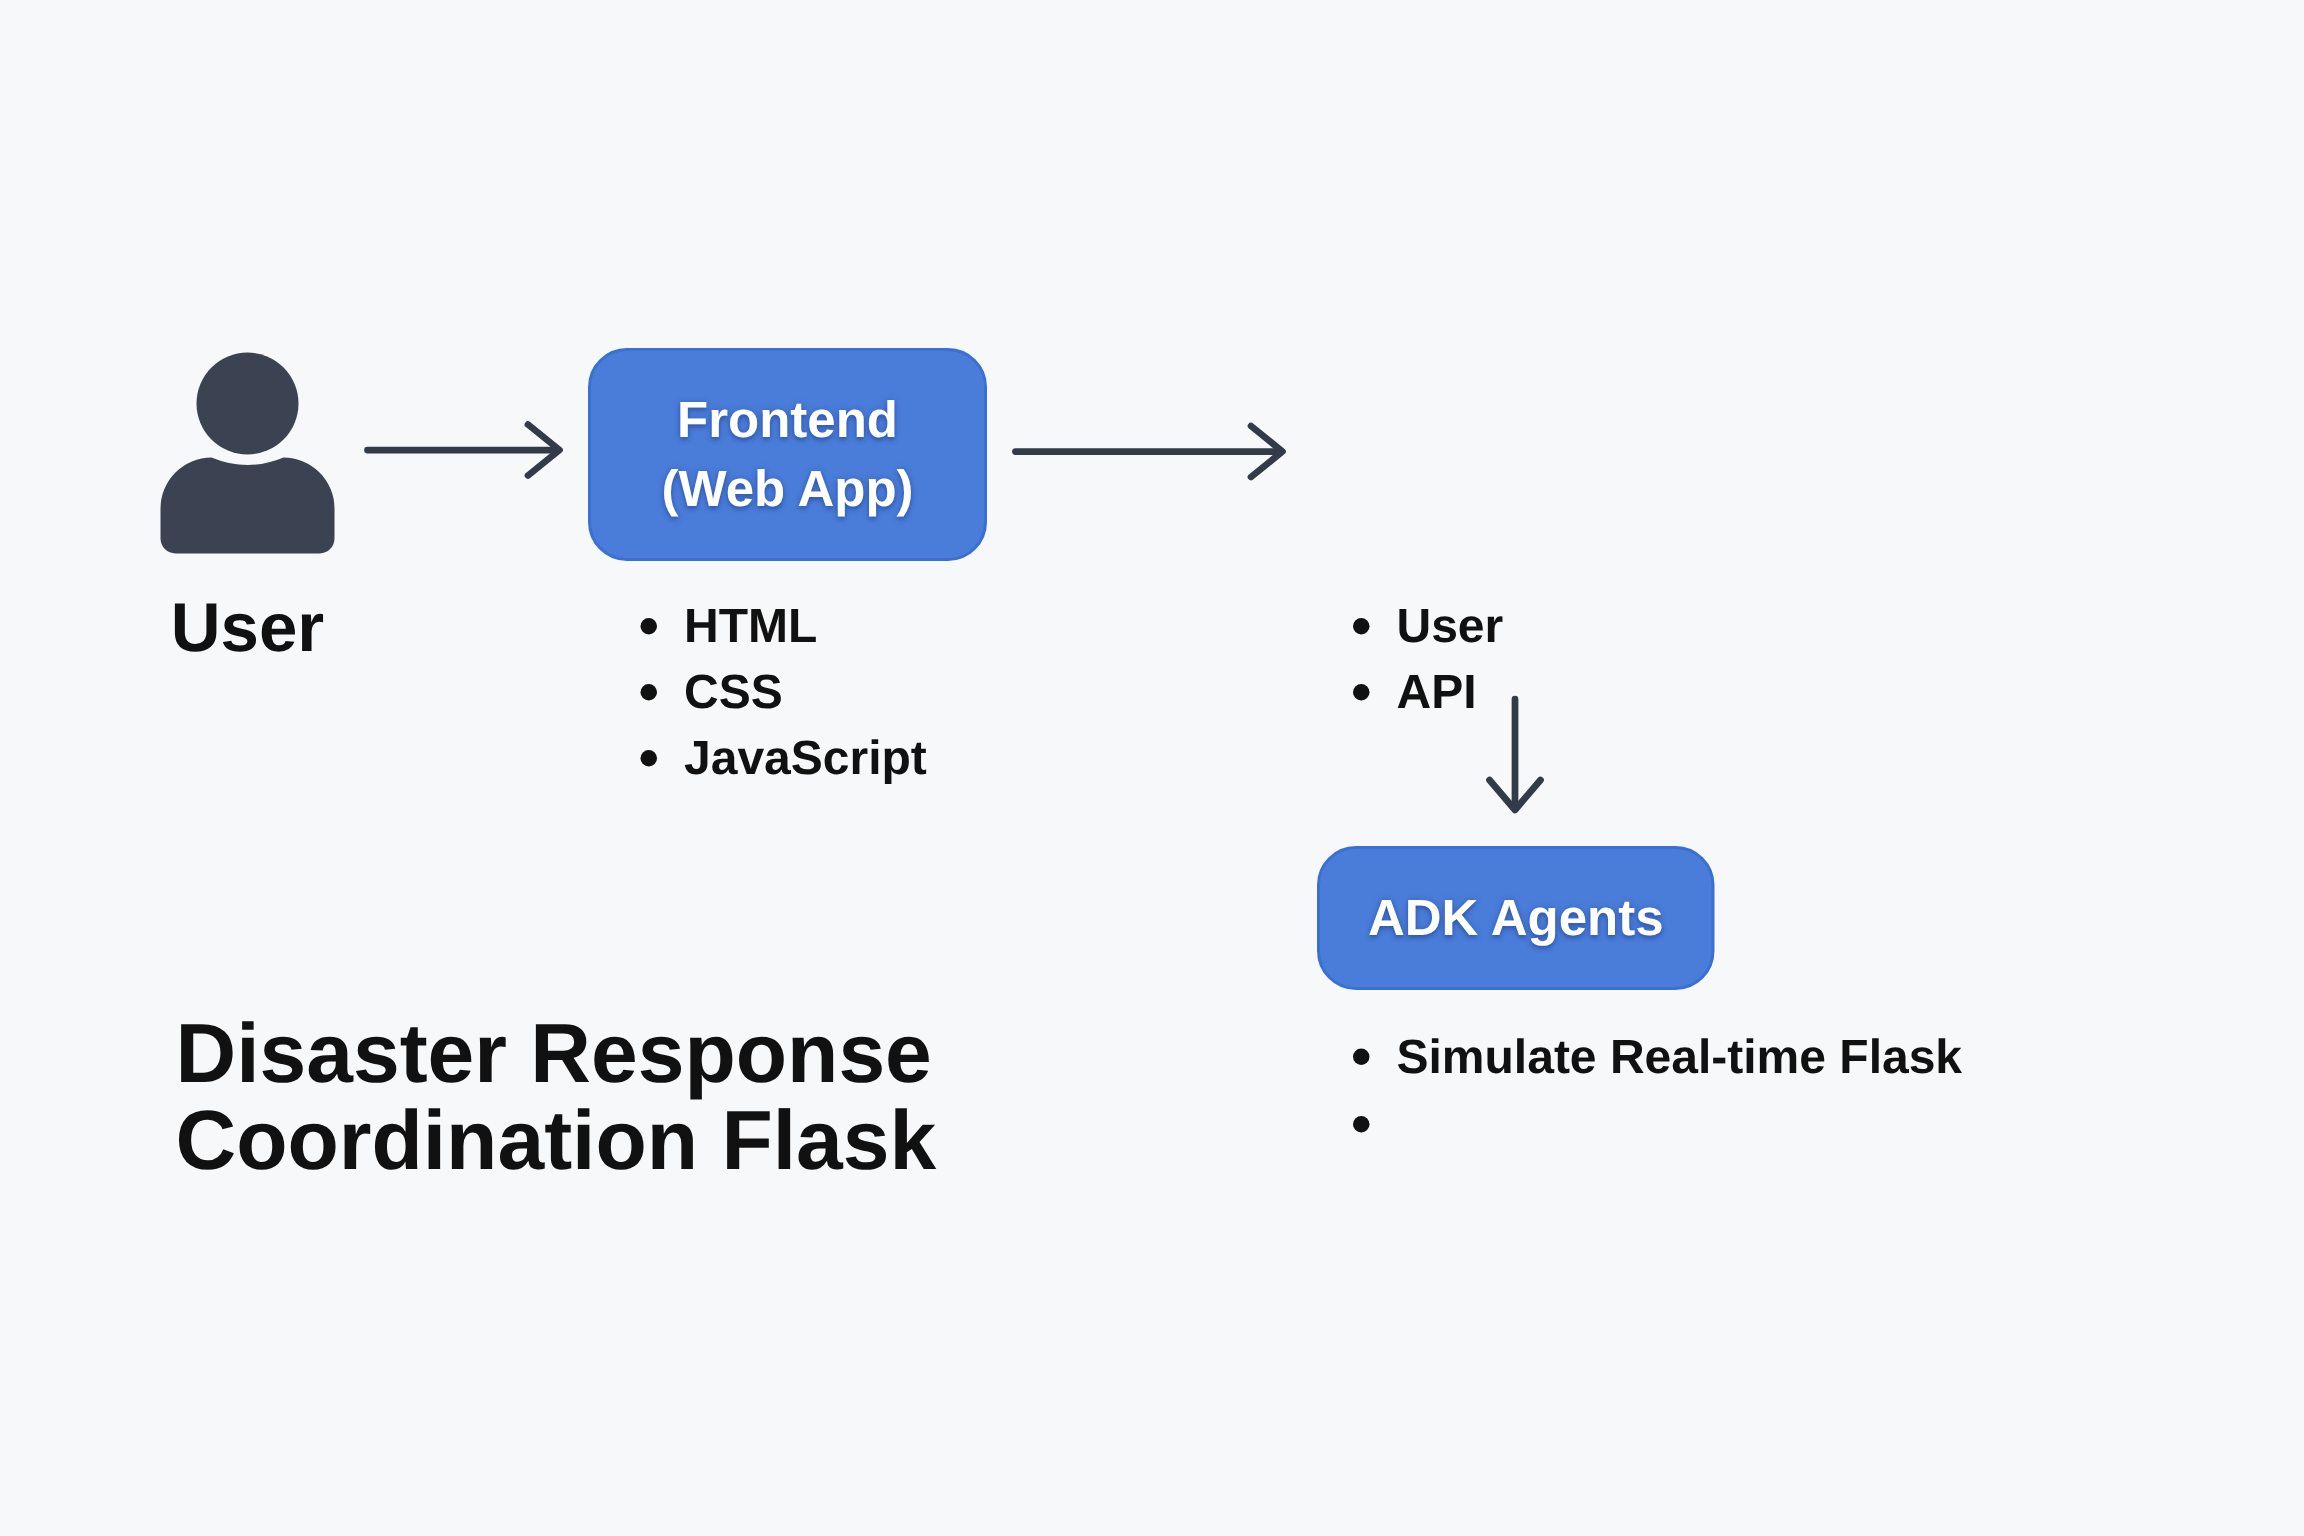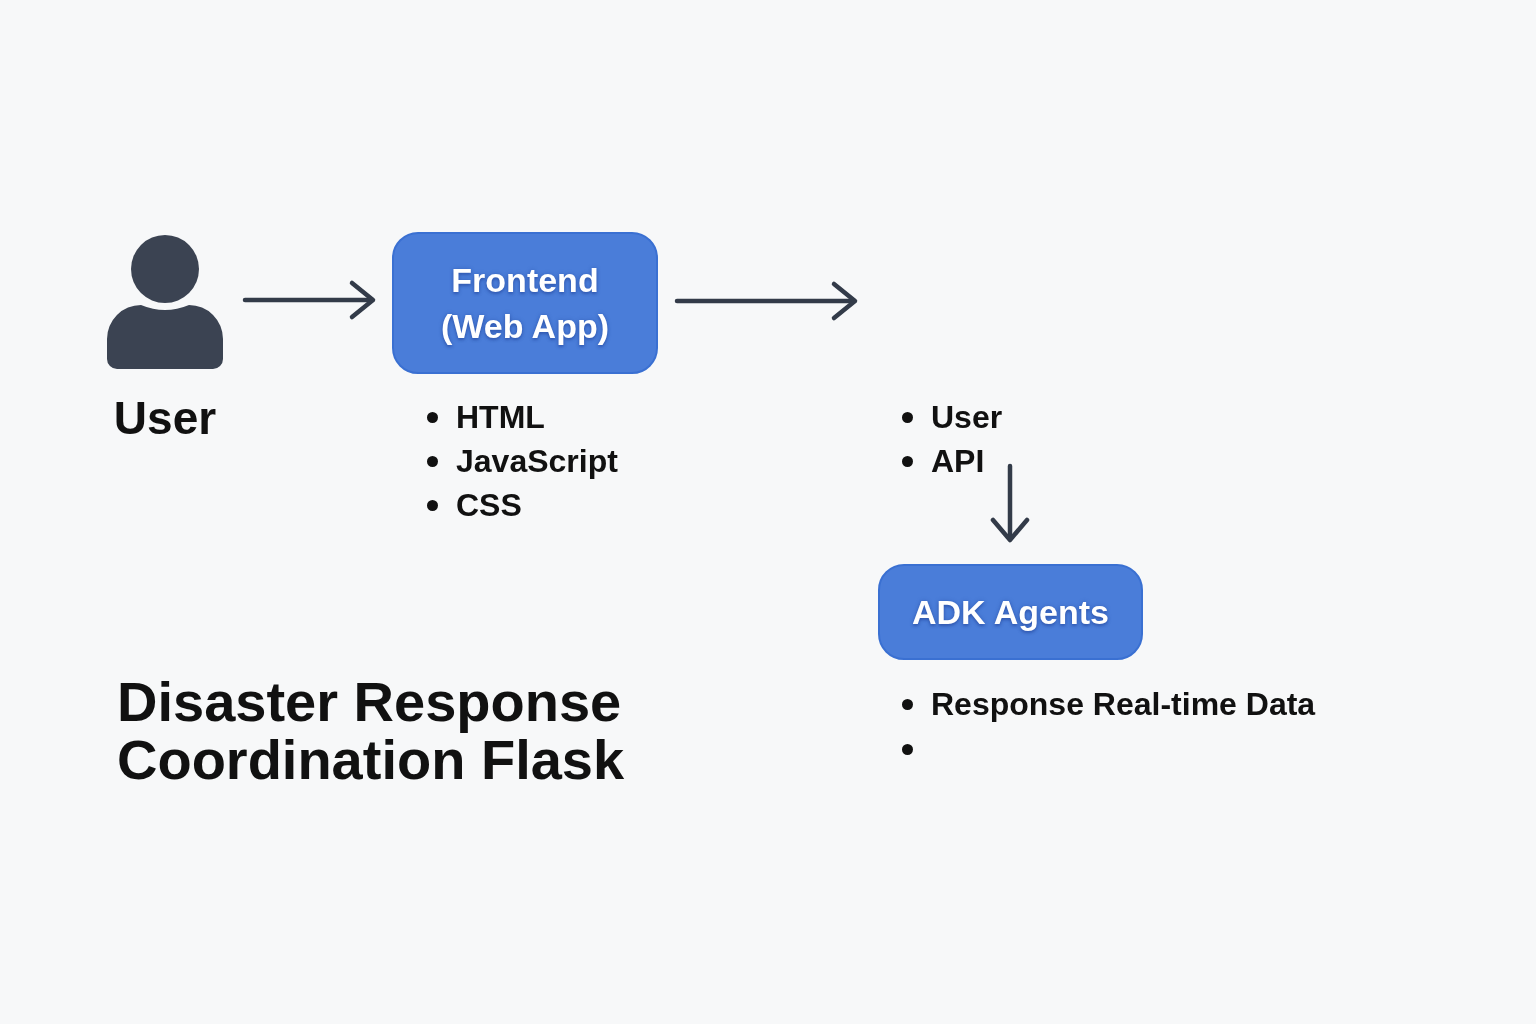--- a/index.html
+++ b/index.html
@@ -143,25 +143,25 @@
     <div>Frontend</div>
     <div>(Web App)</div>
   </div>
   <ul class="bullets bullets-frontend">
     <li>
       <span class="bullet-dot"></span>
       <span class="bullet-text">HTML</span>
     </li>
     <li>
       <span class="bullet-dot"></span>
+      <span class="bullet-text">CSS</span>
+    </li>
+    <li>
+      <span class="bullet-dot"></span>
       <span class="bullet-text">JavaScript</span>
-    </li>
-    <li>
-      <span class="bullet-dot"></span>
-      <span class="bullet-text">CSS</span>
     </li>
   </ul>
 
   <svg class="arrow-svg arrow-frontend-backend" viewBox="0 0 195 40" aria-hidden="true">
     <line x1="5" y1="20" x2="180" y2="20"></line>
     <polyline points="162,3 183,20 162,37"></polyline>
   </svg>
 
   <ul class="bullets bullets-backend">
     <li>
@@ -178,21 +178,21 @@
     <line x1="20" y1="4" x2="20" y2="75"></line>
     <polyline points="3,58 20,78 37,58"></polyline>
   </svg>
 
   <div class="node node-adk">
     <div>ADK Agents</div>
   </div>
   <ul class="bullets bullets-adk">
     <li>
       <span class="bullet-dot"></span>
-      <span class="bullet-text">Response Real-time Data</span>
+      <span class="bullet-text">Simulate Real-time Flask</span>
     </li>
     <li>
       <span class="bullet-dot"></span>
     </li>
   </ul>
 
   <div class="diagram-title">
     <div>Disaster Response</div>
     <div>Coordination Flask</div>
   </div>

